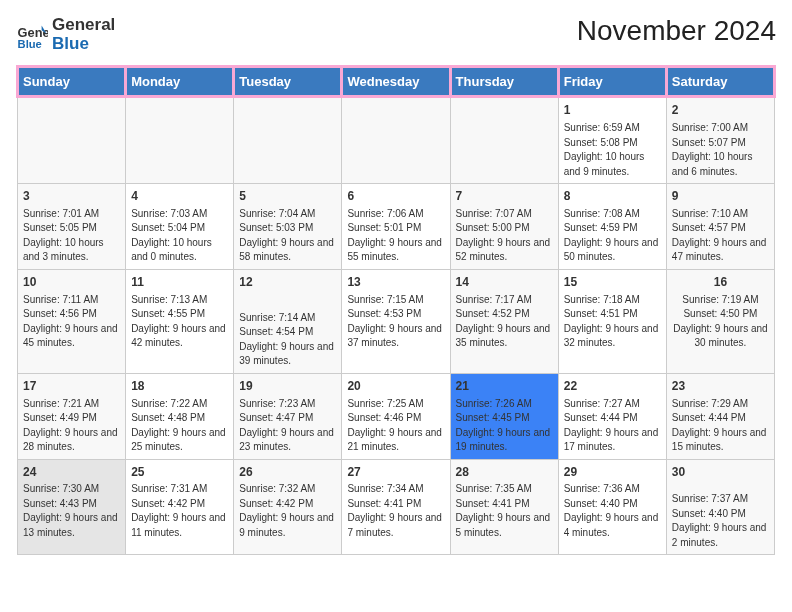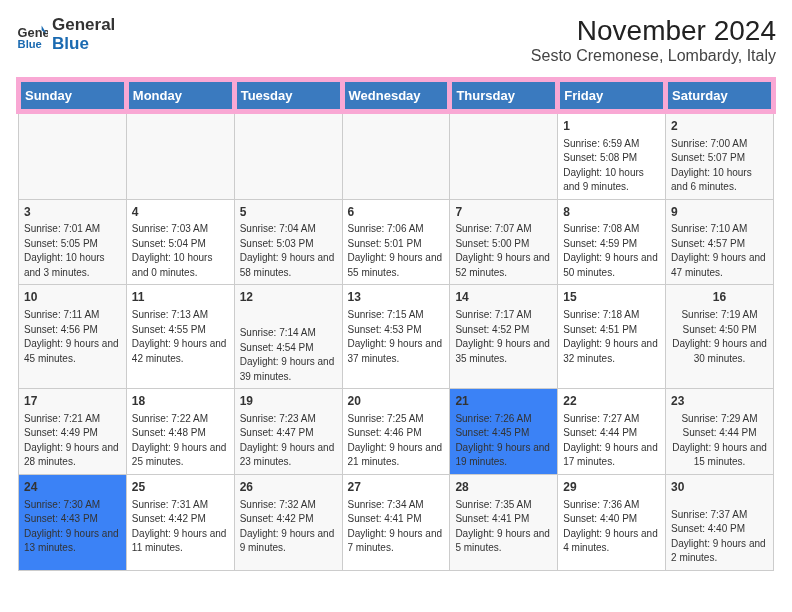--- a/index.html
+++ b/index.html
@@ -45,21 +45,21 @@
       border-collapse: collapse;
       font-size: 11px;
     }
     .calendar th {
       background: #3a7abf;
       color: #fff;
       padding: 6px 4px;
       text-align: left;
       font-size: 13px;
       font-weight: 600;
-      border: 5px solid #f9a8d4;
+      border: 3px solid #f9a8d4;
     }
     .calendar td {
       border: 1px solid #ccc;
       vertical-align: top;
       padding: 4px 5px;
       width: calc(100% / 7);
       min-height: 80px;
       height: 80px;
       background: #fff;
       color: #333;
@@ -90,21 +90,20 @@
       <text x="2" y="36" font-size="14" font-weight="bold" fill="#1a6ab1">Blue</text>
       <polygon points="32,8 38,18 32,14" fill="#1a6ab1"></polygon>
     </svg>
     <div style="display:flex;flex-direction:column;line-height:1.1;">
       <span class="logo-general" style="font-size:17px;font-weight:bold;color:#333;">General</span>
       <span class="logo-blue" style="font-size:17px;font-weight:bold;color:#1a6ab1;">Blue</span>
     </div>
   </div>
   <div class="title-block">
     <div class="month-title">November 2024</div>
-    <div class="subtitle">Sesto Cremonese, Lombardy, Italy</div>
   </div>
 </div>
 
 <table class="calendar">
   <thead>
     <tr>
     <th>Sunday</th>
         <th>Monday</th>
         <th>Tuesday</th>
         <th>Wednesday</th>
@@ -253,27 +252,27 @@
 Daylight: 9 hours and 19 minutes.</div>
         </td>
         <td>
           <span class="day-number">22</span>
           <div class="day-info" style="white-space: pre-line;">Sunrise: 7:27 AM
 Sunset: 4:44 PM
 Daylight: 9 hours and 17 minutes.</div>
         </td>
         <td style="background: rgb(248, 248, 248);">
           <span class="day-number">23</span>
-          <div class="day-info" style="white-space: pre-line; text-align: center;">Sunrise: 7:29 AM
+          <div class="day-info" style="white-space: pre-line;">Sunrise: 7:29 AM
 Sunset: 4:44 PM
 Daylight: 9 hours and 15 minutes.</div>
         </td>
       </tr>
       <tr>
-        <td style="background: #3b82f6;">
+        <td style="background: #e5e5e5;">
           <span class="day-number">24</span>
           <div class="day-info" style="white-space: pre-line;">Sunrise: 7:30 AM
 Sunset: 4:43 PM
 Daylight: 9 hours and 13 minutes.</div>
         </td>
         <td>
           <span class="day-number">25</span>
           <div class="day-info" style="white-space: pre-line;">Sunrise: 7:31 AM
 Sunset: 4:42 PM
 Daylight: 9 hours and 11 minutes.</div>

